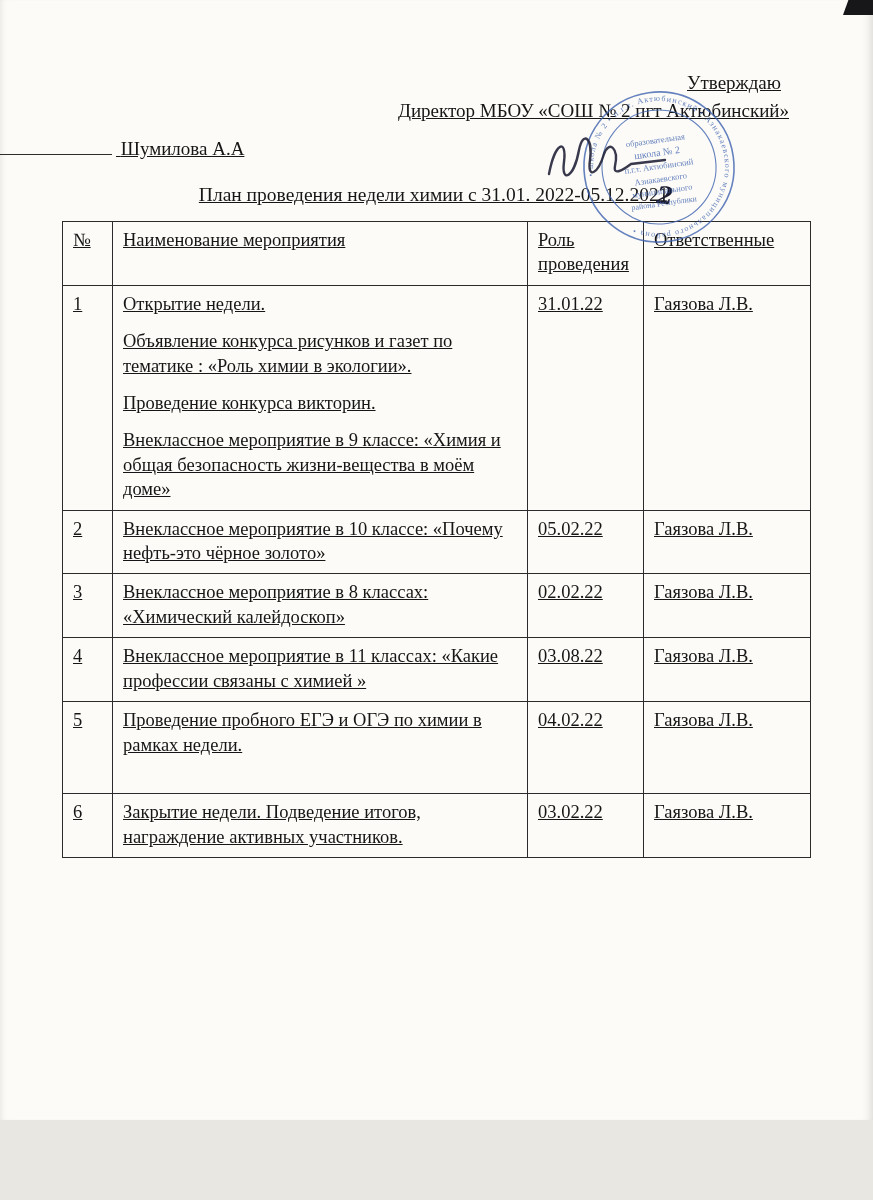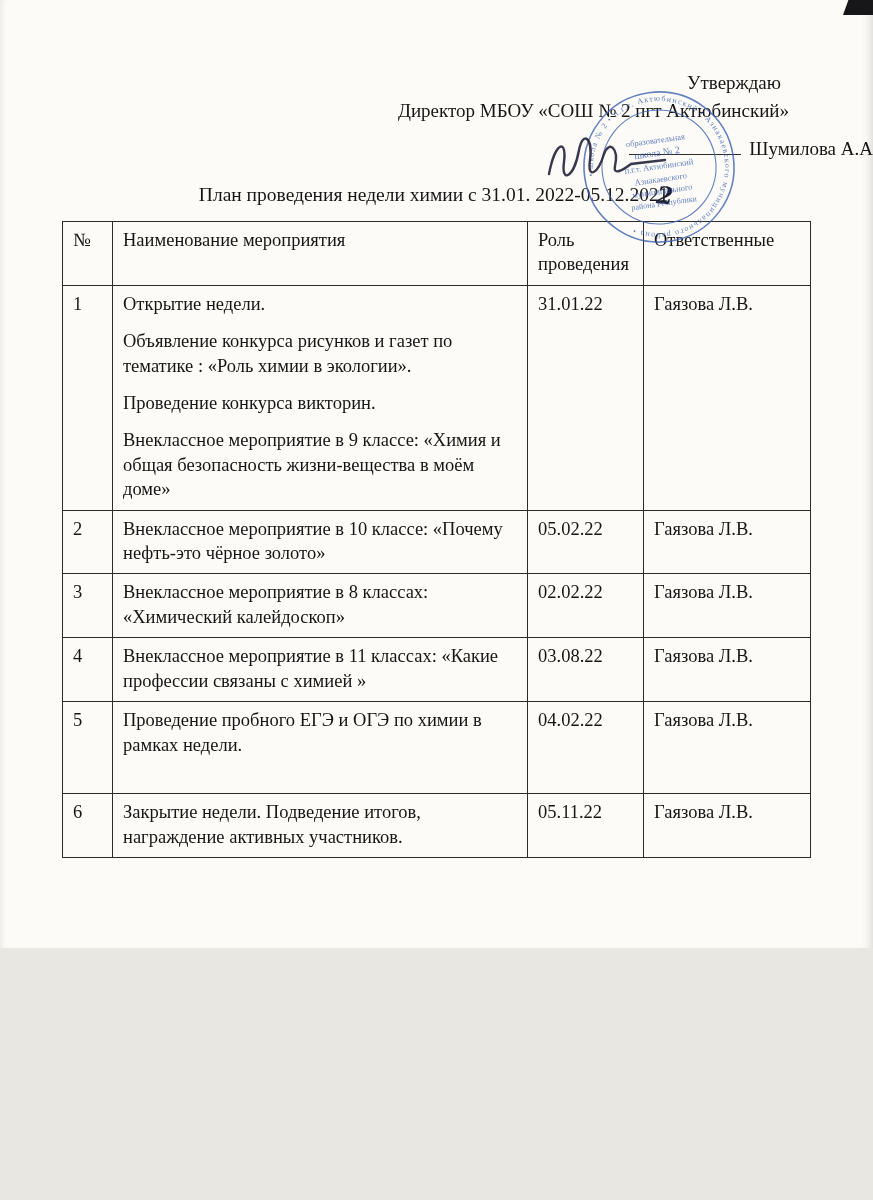--- a/index.html
+++ b/index.html
@@ -1,28 +1,29 @@
 <!DOCTYPE html>
 <html><head>
 <meta charset="utf-8">
 <style>
   html,body{margin:0;padding:0;background:#e9e7e2;}
   .page{
     position:relative;
-    width:873px;height:948px;
+    width:873px;height:1120px;
     margin:0 auto;
     background:#fcfbf7;
     font-family:"Liberation Serif","DejaVu Serif",serif;
     color:#161616;
     overflow:hidden;
     box-shadow:inset -10px 0 12px -10px rgba(0,0,0,.20), inset 6px 0 8px -7px rgba(0,0,0,.15);
+    text-decoration:underline;
   }
   .approve{padding-top:72px;text-align:right;padding-right:92px;font-size:19px;}
   .director{margin-top:6px;text-align:right;padding-right:84px;font-size:19px;}
-  .sig-row{margin-top:16px;text-align:right;font-size:19px;}
+  .sig-row{margin-top:16px;text-align:left;font-size:19px;}
   .sig-line{display:inline-block;width:112px;border-bottom:1.6px solid #2d2d2d;height:14px;margin-right:4px;vertical-align:baseline;}
   .doc-title{margin-top:18px;text-align:center;font-size:19.5px;position:relative;}
   .handwritten-2{
     display:inline-block;
     font-family:"DejaVu Serif",serif;
     font-weight:bold;font-style:italic;
     font-size:24px;color:#1d1d30;
     margin-left:-11px;transform:rotate(6deg) translateY(3px);
   }
   table.plan{
@@ -124,21 +125,21 @@
       </td>
       <td>04.02.22</td>
       <td>Гаязова Л.В.</td>
     </tr>
 
     <tr style="height:62px">
       <td>6</td>
       <td>
         <p>Закрытие недели. Подведение итогов, награждение активных участников.</p>
       </td>
-      <td>05.11.22</td>
+      <td>03.02.22</td>
       <td>Гаязова Л.В.</td>
     </tr>
   </tbody>
     </table>
 
   <svg class="stamp" viewBox="0 0 162 162">
     <g opacity="0.8">
       <circle cx="81" cy="81" r="75" fill="none" stroke="#3f63b0" stroke-width="1.6"></circle>
       <circle cx="81" cy="81" r="57" fill="none" stroke="#3f63b0" stroke-width="1.1"></circle>
       <defs>

